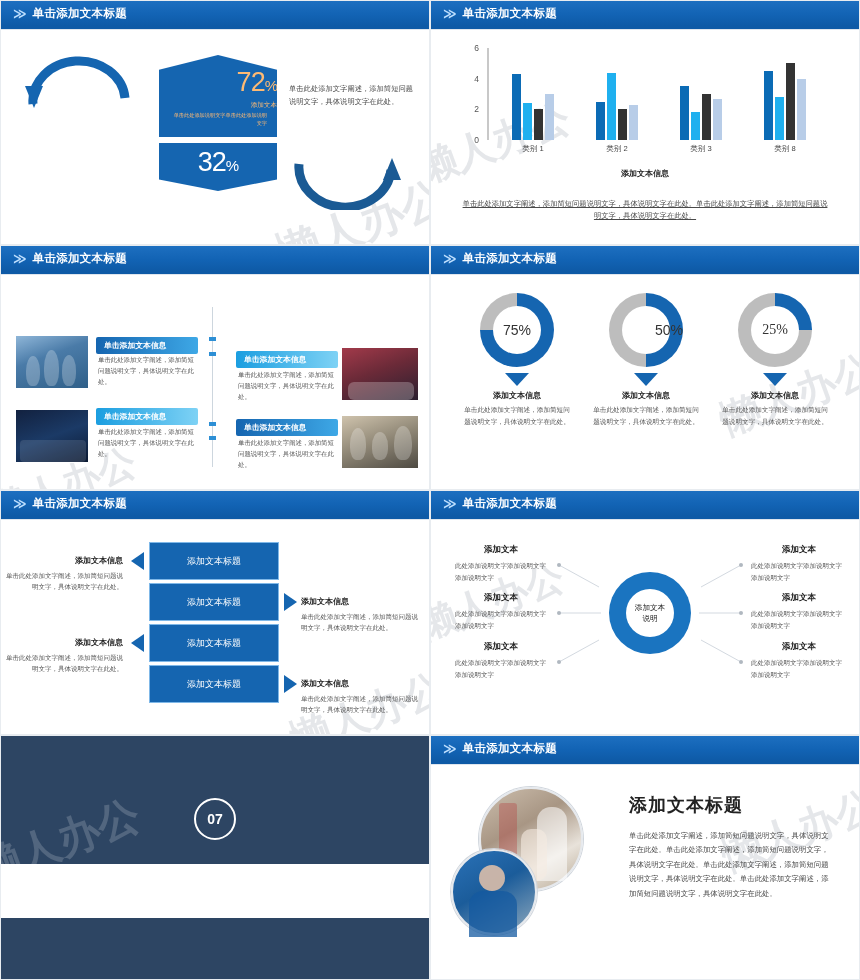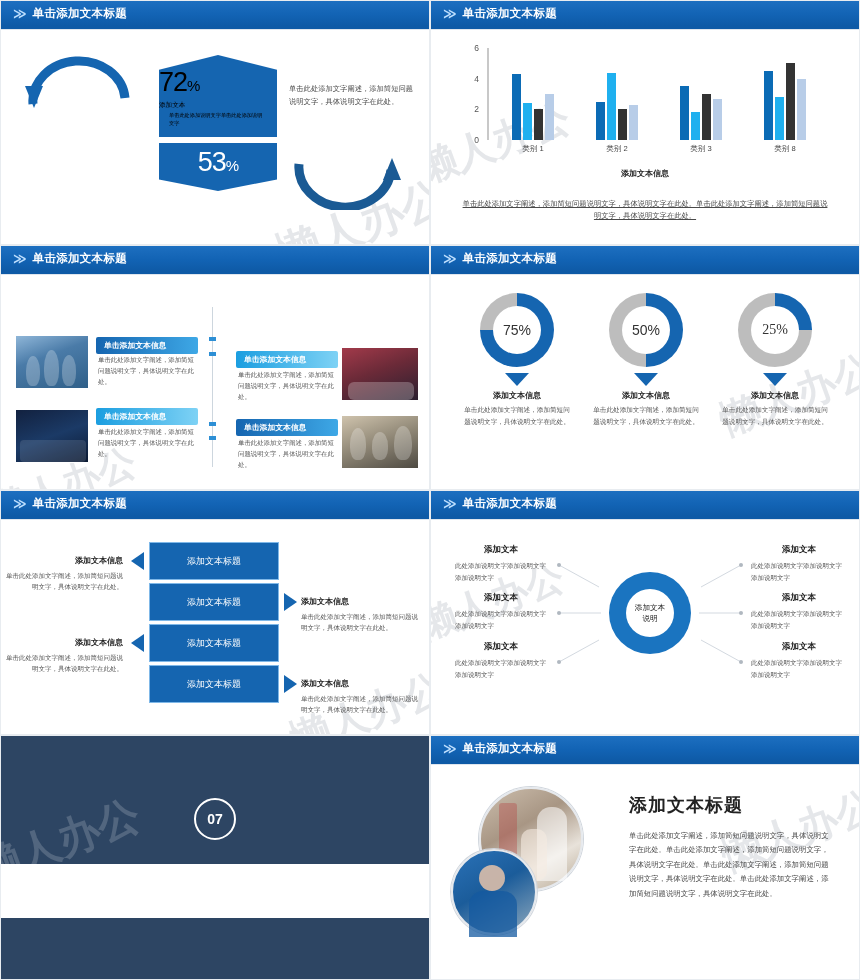--- a/index.html
+++ b/index.html
@@ -63,21 +63,21 @@
   .arc-top{
     position:absolute; left:22px; top:26px; width:112px; height:52px;
   }
   .arc-bot{
     position:absolute; left:290px; top:128px; width:112px; height:52px;
   }
   .hexwrap{ position:absolute; left:158px; top:25px; width:118px; }
   .hex-top{
     width:118px; height:82px; background:#1565b0;
     clip-path:polygon(0 18%,50% 0,100% 18%,100% 100%,0 100%);
-    color:#000000; text-align:left; padding-top:14px;
+    color:#fdba74; text-align:right; padding-top:14px;
   }
   .hex-top .big{ font-size:27px; font-weight:300; letter-spacing:-1px; line-height:1; }
   .hex-top .big span{ font-size:15px; }
   .hex-top .sub1{ font-size:6.6px; margin-top:5px; }
   .hex-top .sub2{ font-size:5.2px; line-height:1.5; margin-top:2px; padding:0 10px; }
   .hex-bot{
     margin-top:6px;
     width:118px; height:48px; background:#1565b0;
     clip-path:polygon(0 0,100% 0,100% 76%,50% 100%,0 76%);
     color:#fff; text-align:center; padding-top:5px;
@@ -250,21 +250,21 @@
         <polygon points="2,30 20,30 11,52" fill="#1565b0"></polygon>
       </svg>
 
       <div class="hexwrap">
         <div class="hex-top">
           <div class="big"><span style="font-size:27px">72</span><span>%</span></div>
           <div class="sub1">添加文本</div>
           <div class="sub2">单击此处添加说明文字单击此处添加说明文字</div>
         </div>
         <div class="hex-bot">
-          <div class="big"><span style="font-size:27px">53</span><span>%</span></div>
+          <div class="big"><span style="font-size:27px">32</span><span>%</span></div>
         </div>
       </div>
 
       <div class="s1-right">单击此处添加文字阐述，添加简短问题说明文字，具体说明文字在此处。</div>
 
       <svg class="arc-bot" viewBox="0 0 112 52">
         <path d="M8 6 A46 40 0 0 0 100 12" stroke="#1a5a94" stroke-width="9" fill="none"></path>
         <polygon points="92,22 110,22 101,0" fill="#1a5a94"></polygon>
       </svg>
     </div>
@@ -383,21 +383,21 @@
       <div class="donut-col" style="left:16px">
         <div class="donut" id="donut0" style="background: conic-gradient(rgb(21, 101, 176) 0deg, rgb(21, 101, 176) 270deg, rgb(189, 189, 189) 270deg, rgb(189, 189, 189) 360deg);">
           <div class="dnum">75%</div>
         </div>
         <div class="tri"></div>
         <div class="dtitle">添加文本信息</div>
         <div class="dbody">单击此处添加文字阐述，添加简短问题说明文字，具体说明文字在此处。</div>
       </div>
 
       <div class="donut-col" style="left:145px">
-        <div class="donut" id="donut1" style="background: conic-gradient(rgb(21, 101, 176) 0deg, rgb(21, 101, 176) 180deg, rgb(189, 189, 189) 180deg, rgb(189, 189, 189) 360deg);">
+        <div class="donut" id="donut1" style="background: conic-gradient(rgb(21, 101, 176) 0deg, rgb(21, 101, 176) 180deg, rgb(189, 189, 189) 180deg, rgb(189, 189, 189) 360deg); text-align: right;">
           <div class="dnum">50%</div>
         </div>
         <div class="tri"></div>
         <div class="dtitle">添加文本信息</div>
         <div class="dbody">单击此处添加文字阐述，添加简短问题说明文字，具体说明文字在此处。</div>
       </div>
 
       <div class="donut-col" style="left:274px">
         <div class="donut" id="donut2" style="background: conic-gradient(rgb(21, 101, 176) 0deg, rgb(21, 101, 176) 90deg, rgb(189, 189, 189) 90deg, rgb(189, 189, 189) 360deg); font-family: Liberation Serif, serif;">
           <div class="dnum">25%</div>

